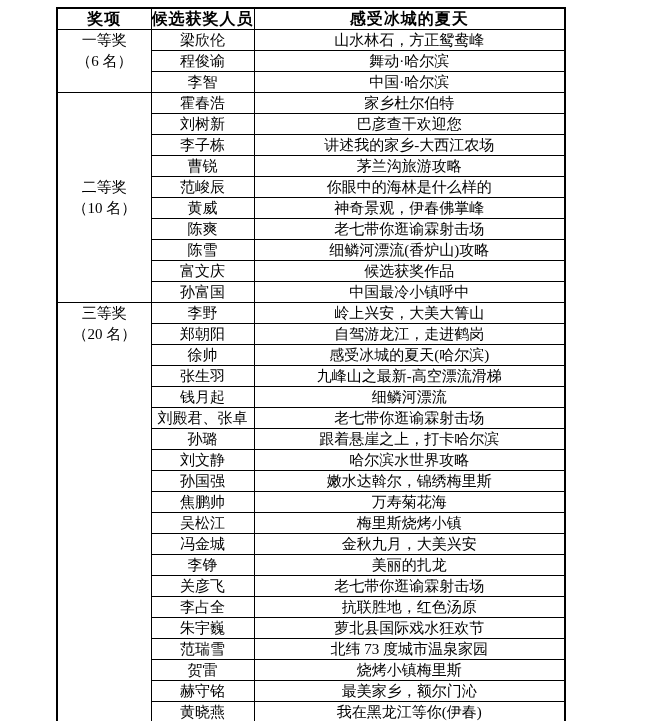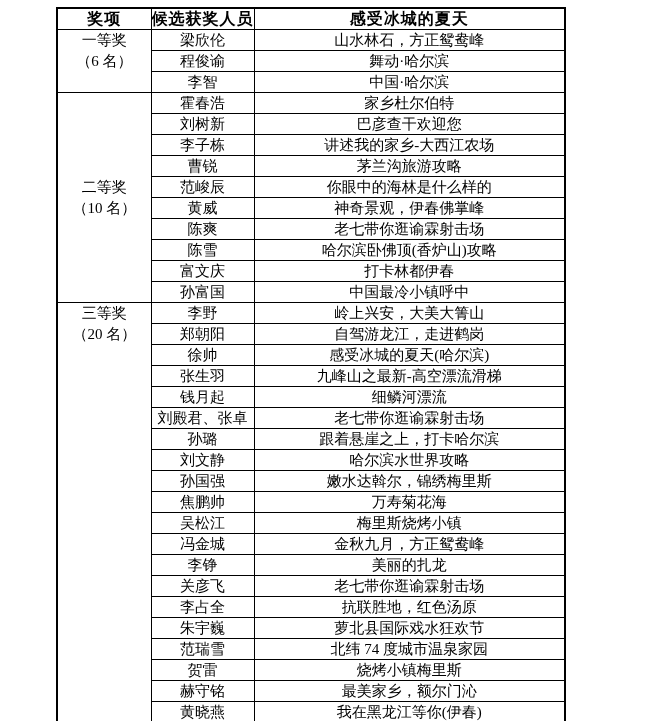--- a/index.html
+++ b/index.html
@@ -116,25 +116,25 @@
         <tr>
           <td>黄威</td>
           <td>神奇景观，伊春佛掌峰</td>
         </tr>
         <tr>
           <td>陈爽</td>
           <td>老七带你逛谕霖射击场</td>
         </tr>
         <tr>
           <td>陈雪</td>
-          <td>哈尔滨卧佛顶(香炉山)攻略</td>
+          <td>细鳞河漂流(香炉山)攻略</td>
         </tr>
         <tr>
           <td>富文庆</td>
-          <td>打卡林都伊春</td>
+          <td>候选获奖作品</td>
         </tr>
         <tr>
           <td>孙富国</td>
           <td>中国最冷小镇呼中</td>
         </tr>
         <tr>
           <td rowspan="20" class="award-cell align-top">
             <div>三等奖</div>
             <div>（20 名）</div>
           </td>
@@ -176,41 +176,41 @@
         <tr>
           <td>焦鹏帅</td>
           <td>万寿菊花海</td>
         </tr>
         <tr>
           <td>吴松江</td>
           <td>梅里斯烧烤小镇</td>
         </tr>
         <tr>
           <td>冯金城</td>
-          <td>金秋九月，方正鸳鸯峰</td>
+          <td>金秋九月，大美兴安</td>
         </tr>
         <tr>
           <td>李铮</td>
           <td>美丽的扎龙</td>
         </tr>
         <tr>
           <td>关彦飞</td>
           <td>老七带你逛谕霖射击场</td>
         </tr>
         <tr>
           <td>李占全</td>
           <td>抗联胜地，红色汤原</td>
         </tr>
         <tr>
           <td>朱宇巍</td>
           <td>萝北县国际戏水狂欢节</td>
         </tr>
         <tr>
           <td>范瑞雪</td>
-          <td>北纬 74 度城市温泉家园</td>
+          <td>北纬 73 度城市温泉家园</td>
         </tr>
         <tr>
           <td>贺雷</td>
           <td>烧烤小镇梅里斯</td>
         </tr>
         <tr>
           <td>赫守铭</td>
           <td>最美家乡，额尔门沁</td>
         </tr>
         <tr>

